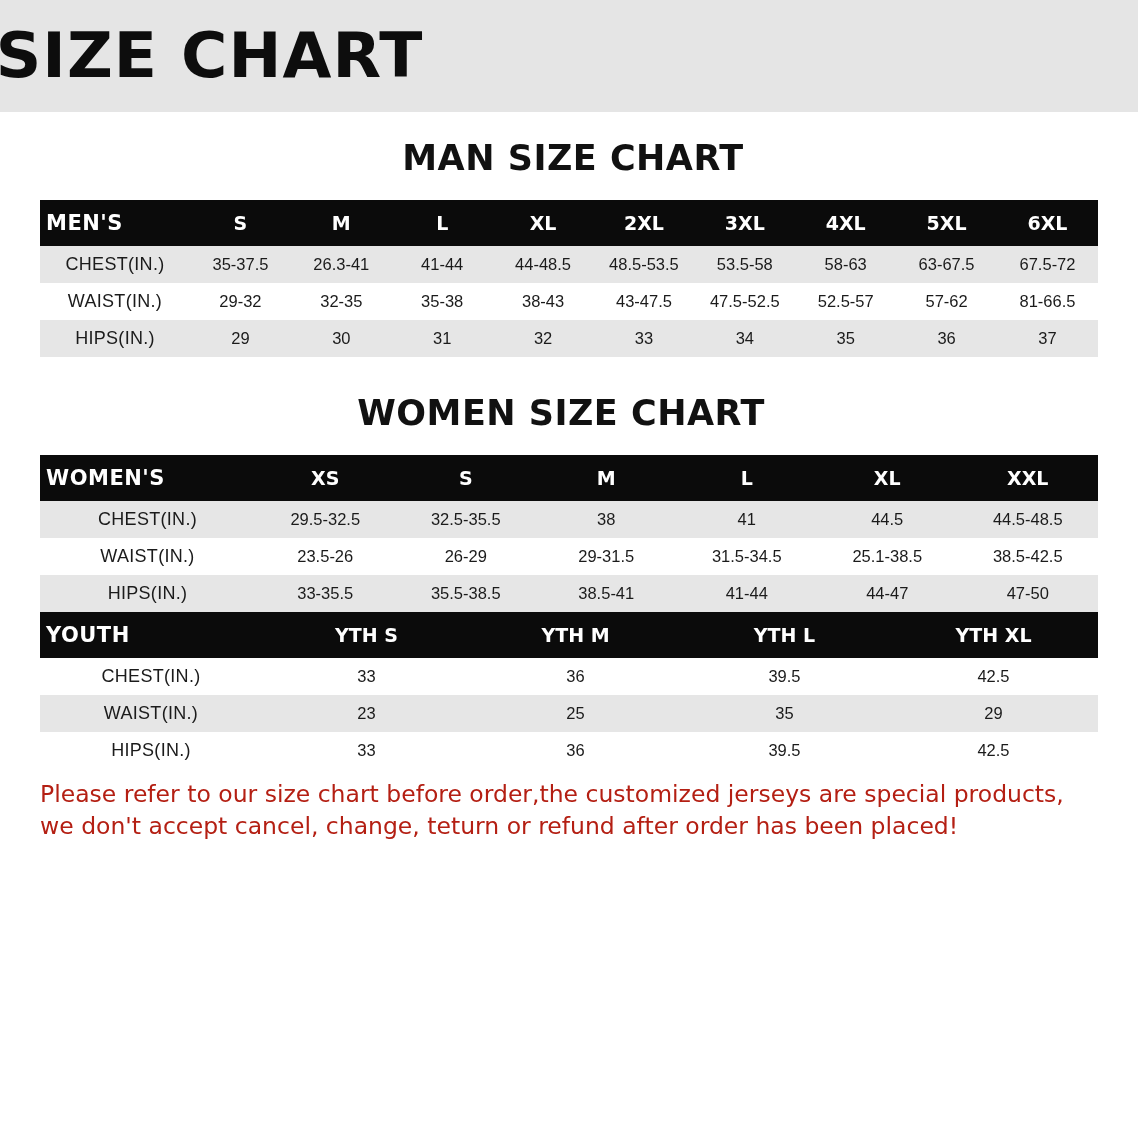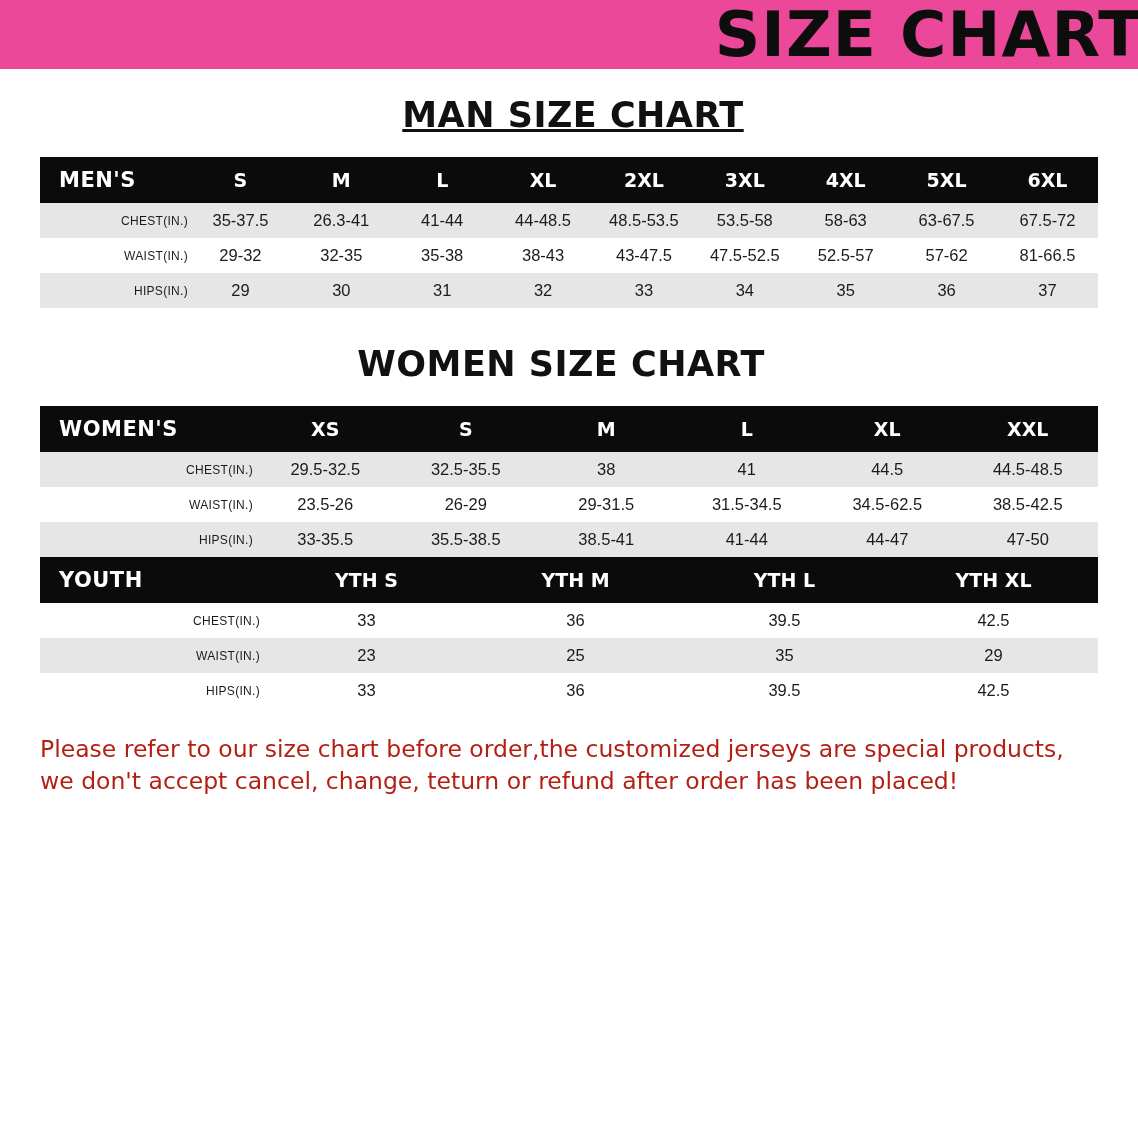--- a/index.html
+++ b/index.html
@@ -16,46 +16,46 @@
   .page {
     position: relative;
     width: 1138px;
     height: 1132px;
     background: #ffffff;
   }
 
   
   .banner {
     width: 100%;
-    height: 69px;
-    background: #ec4899;
+    height: 112px;
+    background: #e5e5e5;
     display: flex;
     align-items: center;
-    justify-content: flex-end;
+    justify-content: flex-start;
   }
   .banner-title {
     font-family: "DejaVu Sans", sans-serif;
     font-weight: bold;
     font-size: 62px;
     letter-spacing: 1px;
     color: #0d0d0d;
     line-height: 1;
     transform: scaleX(1.02);
   }
 
   
   .section-heading {
     text-align: center;
     font-family: "DejaVu Sans", sans-serif;
     font-weight: bold;
     font-size: 35px;
     color: #111111;
     letter-spacing: 0.5px;
   }
-  .h-man   { margin: 26px 0 22px 8px; text-decoration: underline; }
+  .h-man   { margin: 26px 0 22px 8px; }
   .h-women { margin: 36px 16px 22px 0; }
   .h-youth { margin: 46px 0 24px 0; }
 
   
   .table-wrap {
     margin: 0 40px;
   }
   table.size-table {
     width: 100%;
     border-collapse: collapse;
@@ -65,34 +65,34 @@
     background: #0b0b0b;
     color: #ffffff;
     font-family: "DejaVu Sans", sans-serif;
     font-weight: bold;
     font-size: 19px;
     text-align: center;
     padding: 11px 2px;
   }
   table.size-table thead th.firstcol {
     text-align: left;
-    padding-left: 19px;
+    padding-left: 6px;
     font-size: 21px;
     letter-spacing: 0.5px;
   }
   table.size-table tbody td {
     text-align: center;
     font-size: 16.5px;
     color: #1b1b1b;
     padding: 8px 2px;
     font-family: "Liberation Sans", sans-serif;
   }
   table.size-table tbody td.firstcol {
-    text-align: right;
-    font-size: 12px;
+    text-align: center;
+    font-size: 18px;
     letter-spacing: 0.3px;
   }
   
   .row-shade td { background: #e6e6e6; }
   .row-plain td { background: #ffffff; }
 
   
   .men-table col.c0 { width: 150px; }
   .women-table col.c0 { width: 215px; }
   .youth-table col.c0 { width: 222px; }
@@ -100,21 +100,21 @@
   
   .women-table thead th.firstcol,
   .youth-table thead th.firstcol { font-size: 23px; }
   .women-table thead th { font-size: 21px; padding: 14px 2px; }
   .women-table tbody td { font-size: 17px; padding: 10px 2px; }
   .youth-table thead th { font-size: 21px; padding: 15px 2px; margin-top: 37px; }
   .youth-table tbody td { font-size: 17px; padding: 12px 2px; }
 
   
   .note {
-    margin: 26px 40px 0 40px;
+    margin: 10px 40px 0 40px;
     color: #b41f13;
     font-family: "DejaVu Sans", sans-serif;
     font-size: 23.5px;
     line-height: 1.35;
     text-align: left;
   }
   .note span { display: block; }
 </style>
 </head>
 <body>
@@ -227,21 +227,21 @@
           <td>41</td>
           <td>44.5</td>
           <td>44.5-48.5</td>
         </tr>
         <tr class="row-plain">
           <td class="firstcol">WAIST(IN.)</td>
           <td>23.5-26</td>
           <td>26-29</td>
           <td>29-31.5</td>
           <td>31.5-34.5</td>
-          <td>34.5-62.5</td>
+          <td>25.1-38.5</td>
           <td>38.5-42.5</td>
         </tr>
         <tr class="row-shade">
           <td class="firstcol">HIPS(IN.)</td>
           <td>33-35.5</td>
           <td>35.5-38.5</td>
           <td>38.5-41</td>
           <td>41-44</td>
           <td>44-47</td>
           <td>47-50</td>

